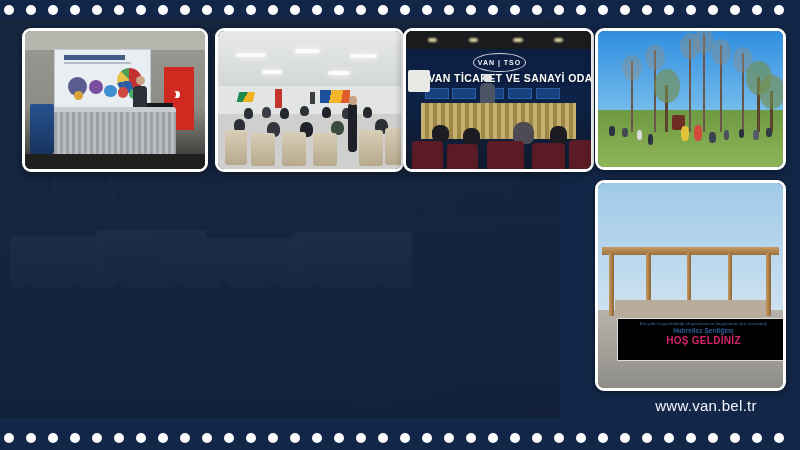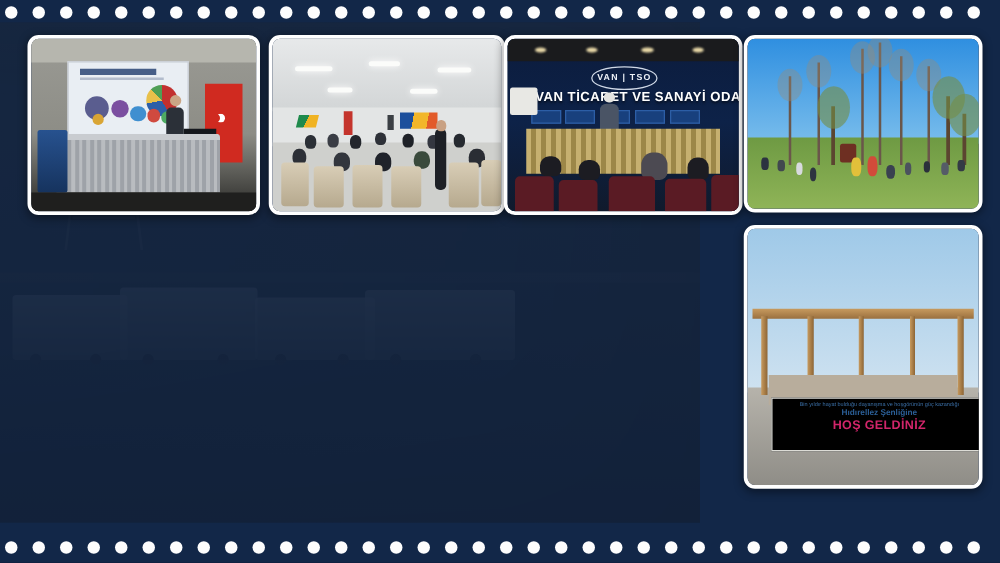--- a/index.html
+++ b/index.html
@@ -384,20 +384,21 @@
       <div class="stage"></div>
       <div class="bannerbox">
         <div class="b1">Bin yıldır hayat bulduğu dayanışma ve hoşgörünün güç kazandığı</div>
         <div class="b2">Hıdırellez Şenliğine</div>
         <div class="b3">HOŞ GELDİNİZ</div>
       </div>
     </div>
   </div>
 
 
+  <div class="weburl">www.van.bel.tr</div>
 
   <div class="dots bottom" id="dots-bottom">
       <div class="d" style="left: 4px;"></div>
       <div class="d" style="left: 26px;"></div>
       <div class="d" style="left: 48px;"></div>
       <div class="d" style="left: 70px;"></div>
       <div class="d" style="left: 92px;"></div>
       <div class="d" style="left: 114px;"></div>
       <div class="d" style="left: 136px;"></div>
       <div class="d" style="left: 158px;"></div>

